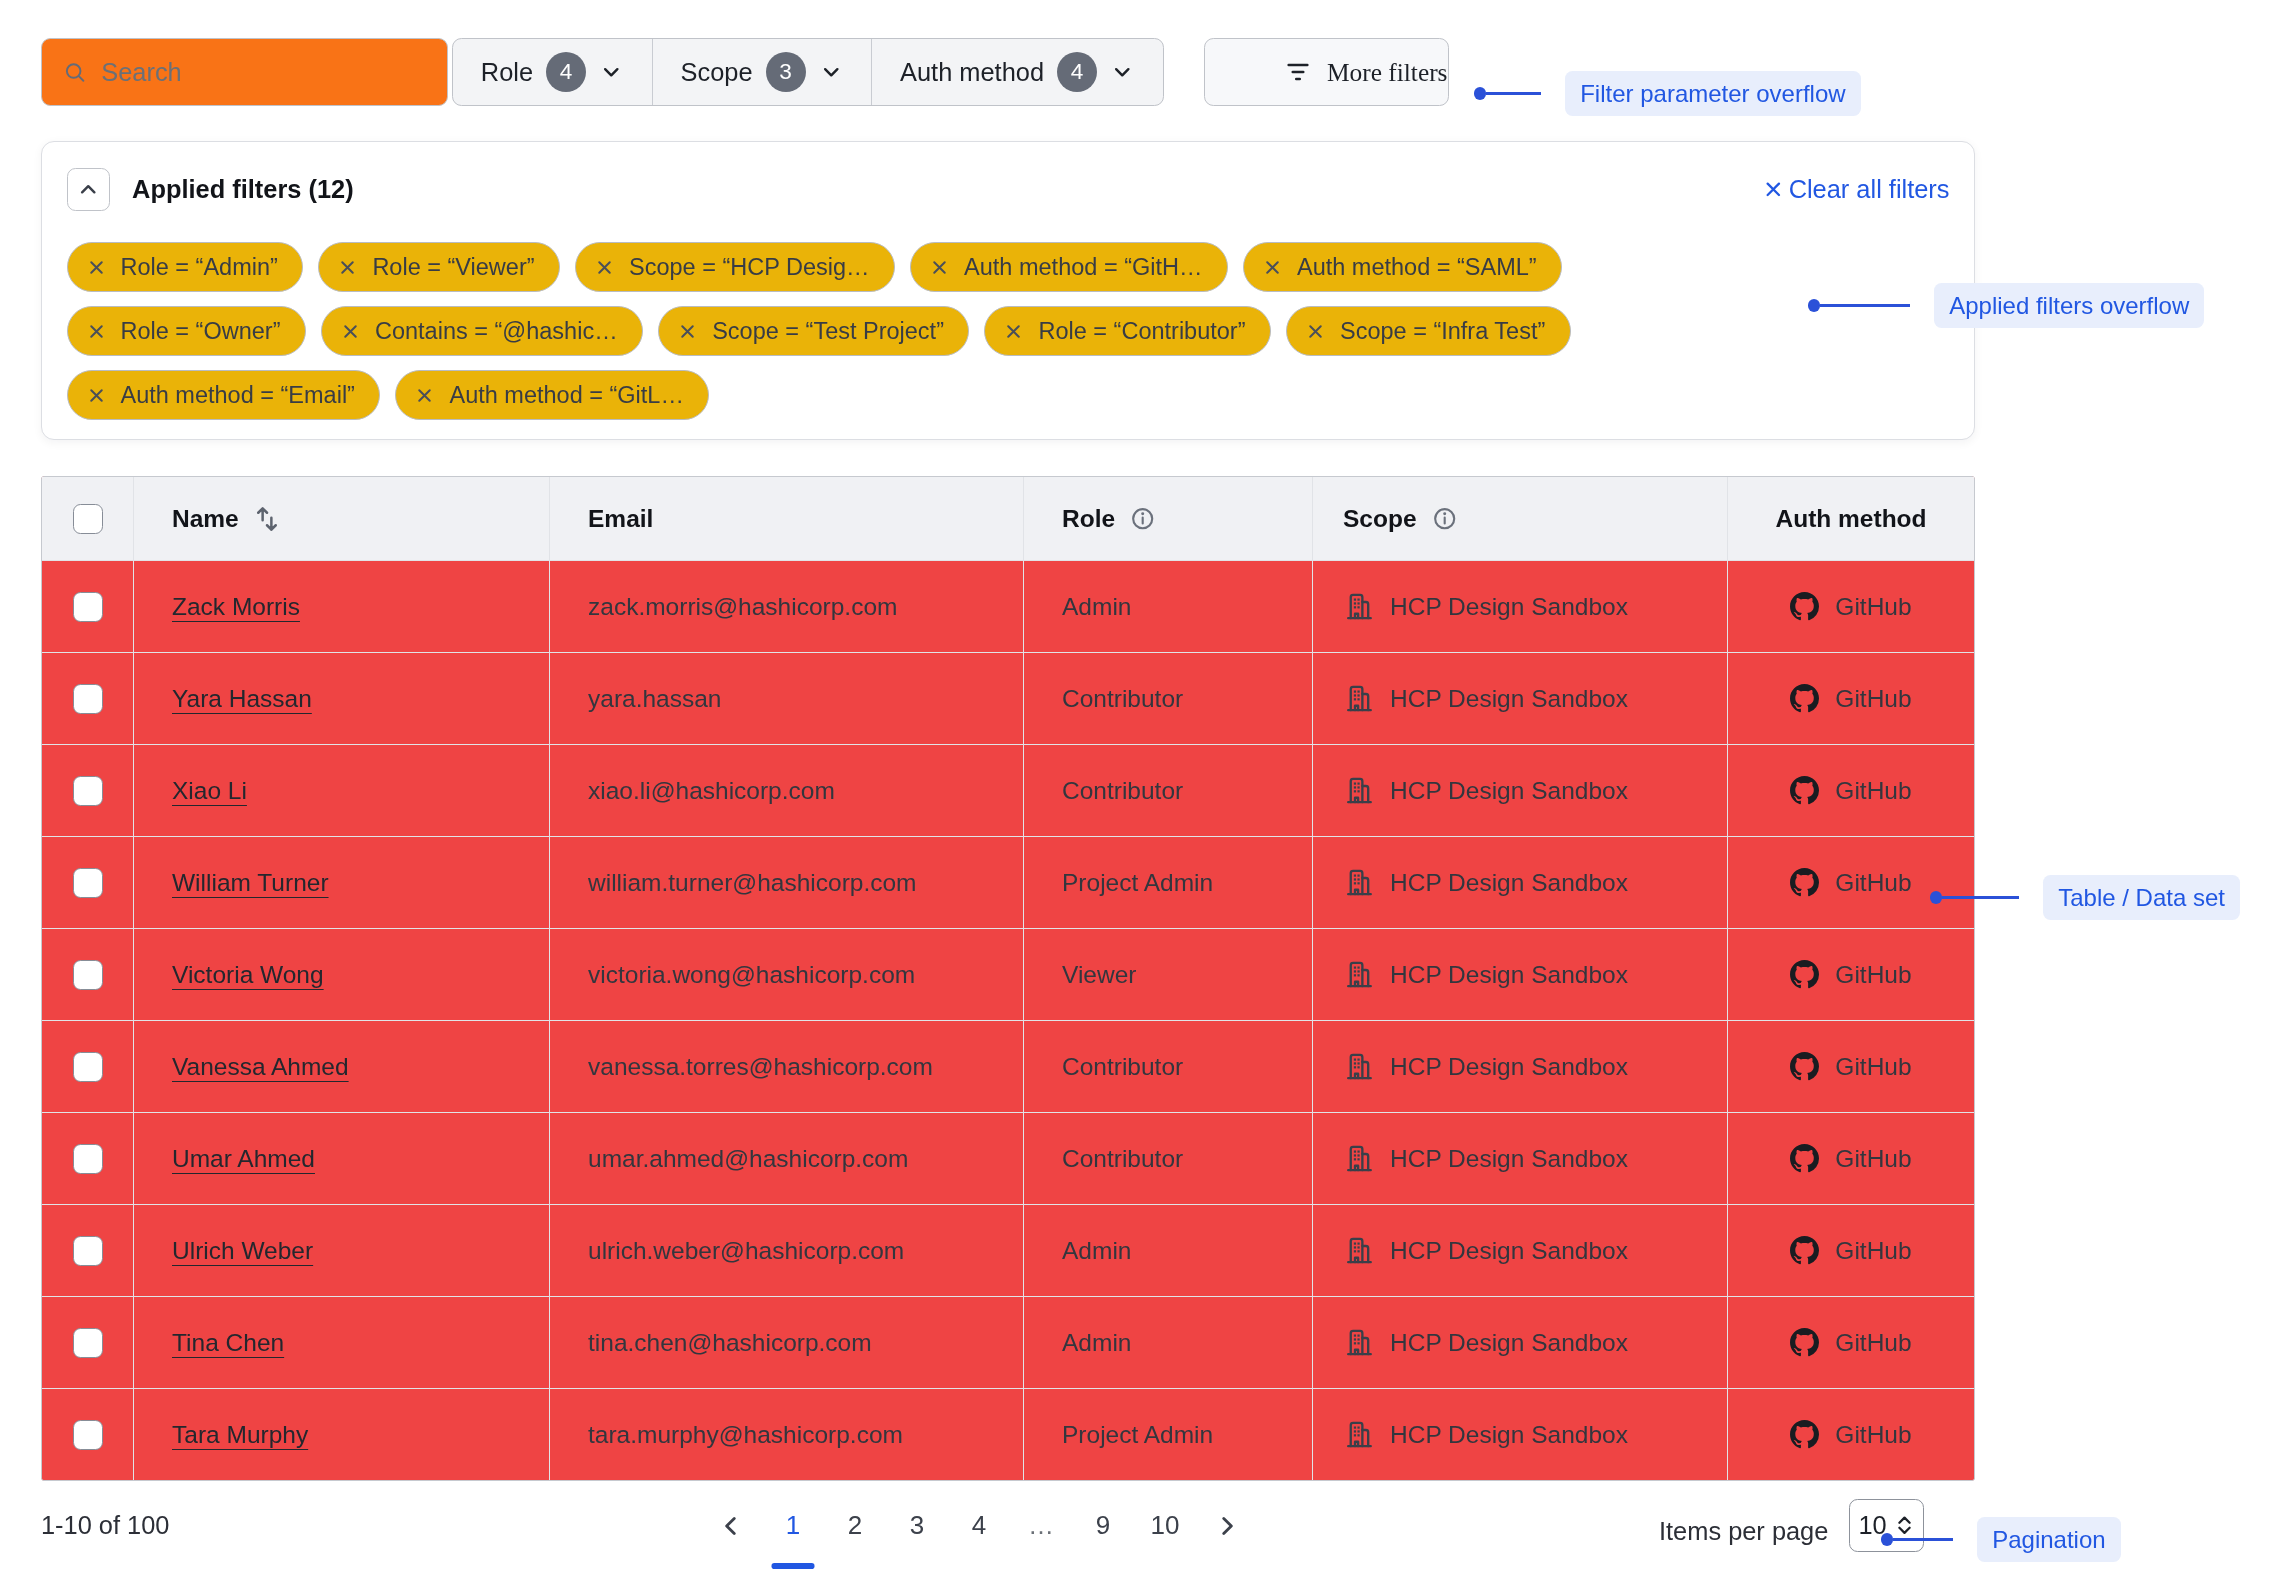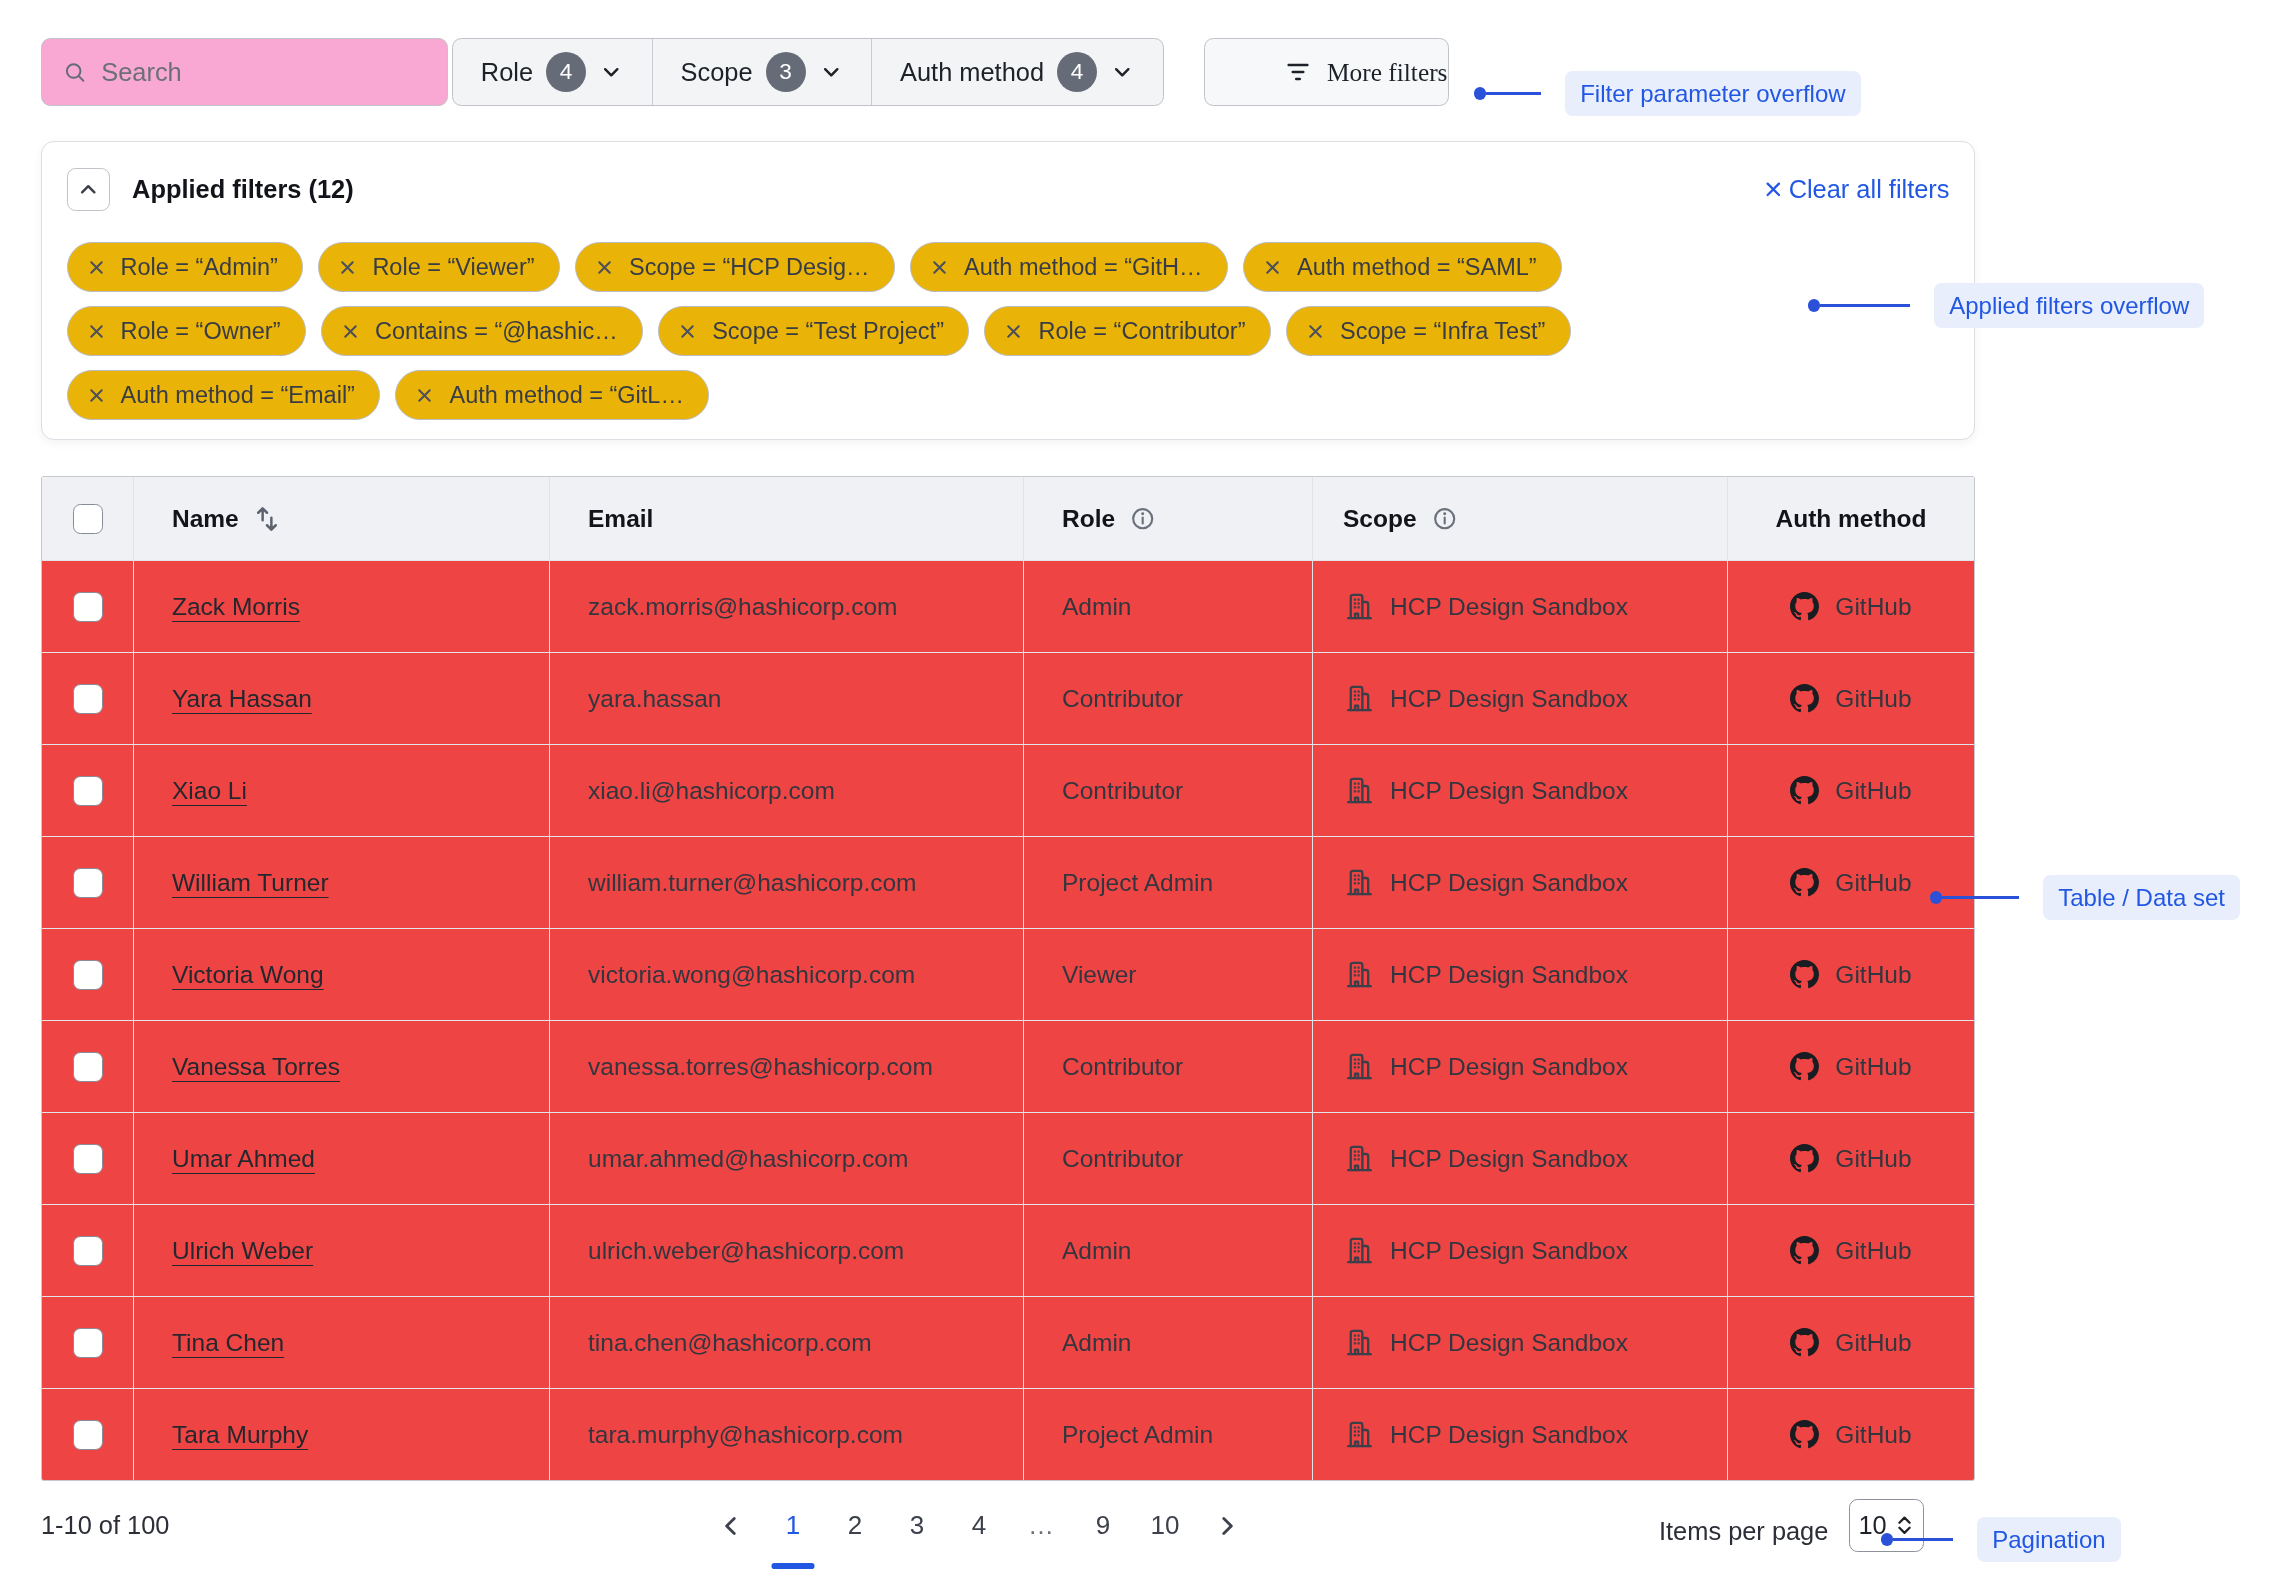--- a/index.html
+++ b/index.html
@@ -5,21 +5,21 @@
   * { box-sizing: border-box; margin: 0; padding: 0; }
   html, body { background: #ffffff; }
   body {
     width: 2292px; height: 1597px; position: relative;
     font-family: "Liberation Sans", sans-serif; color: #33363e;
   }
 
   
   .filter-bar { position: absolute; left: 41px; top: 38px; height: 68px; display: flex; align-items: stretch; }
   .search-box {
-    width: 407px; border: 1.9px solid #c0c3c9; border-radius: 9.4px; background: #f9a8d4;
+    width: 407px; border: 1.9px solid #c0c3c9; border-radius: 9.4px; background: #f97316;
     display: flex; align-items: center; gap: 15px; padding: 0 21px; margin-right: 3.8px;
   }
   .search-box input {
     border: none; outline: none; font-size: 25.4px; width: 100%; background: transparent;
     font-family: "Liberation Sans", sans-serif; color: #33363e;
   }
   .search-box input::placeholder { color: #6b7077; }
   .segmented {
     display: flex; border: 1.9px solid #c0c3c9; border-radius: 9.4px; background: #f3f4f6; overflow: hidden;
   }
@@ -490,21 +490,21 @@
           </svg>
           <span>GitHub</span>
         </span>
       </div>
   </div>
   <div class="t-row">
     <div class="t-cell cb">
         <span class="checkbox"></span>
       </div>
     <div class="t-cell">
-        <a class="name-link" href="#">Vanessa Torres</a>
+        <a class="name-link" href="#">Vanessa Ahmed</a>
       </div>
     <div class="t-cell">
         <span>vanessa.torres@hashicorp.com</span>
       </div>
     <div class="t-cell">
         <span>Contributor</span>
       </div>
     <div class="t-cell scope">
         <span class="icon-gap">
           <svg width="31" height="31" viewBox="0 0 24 24" fill="none" stroke="#3a3f49" stroke-width="1.8" stroke-linecap="round" stroke-linejoin="round">

